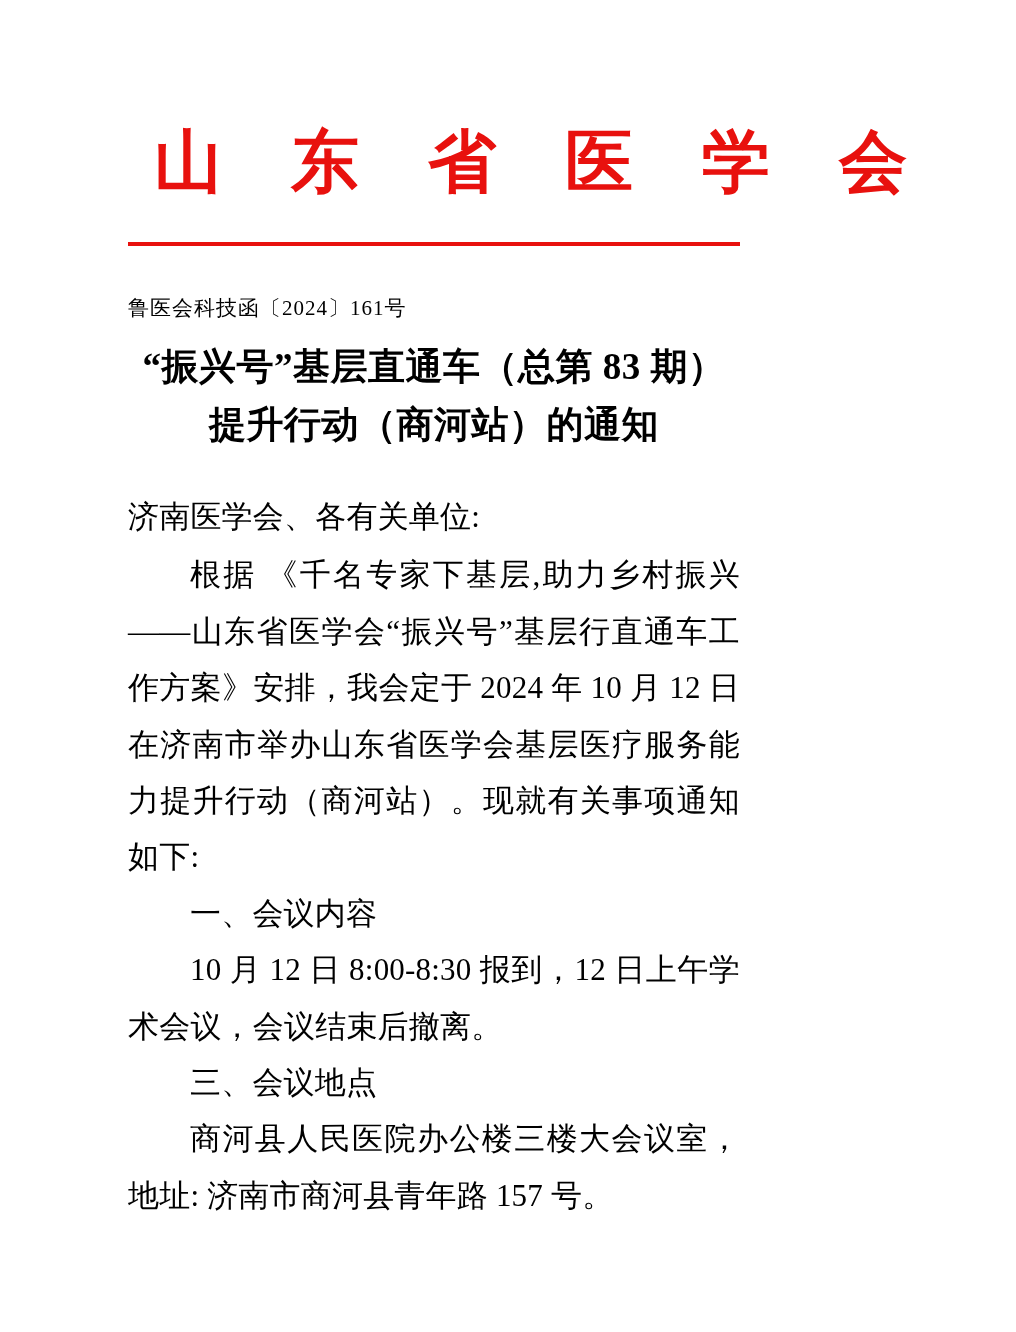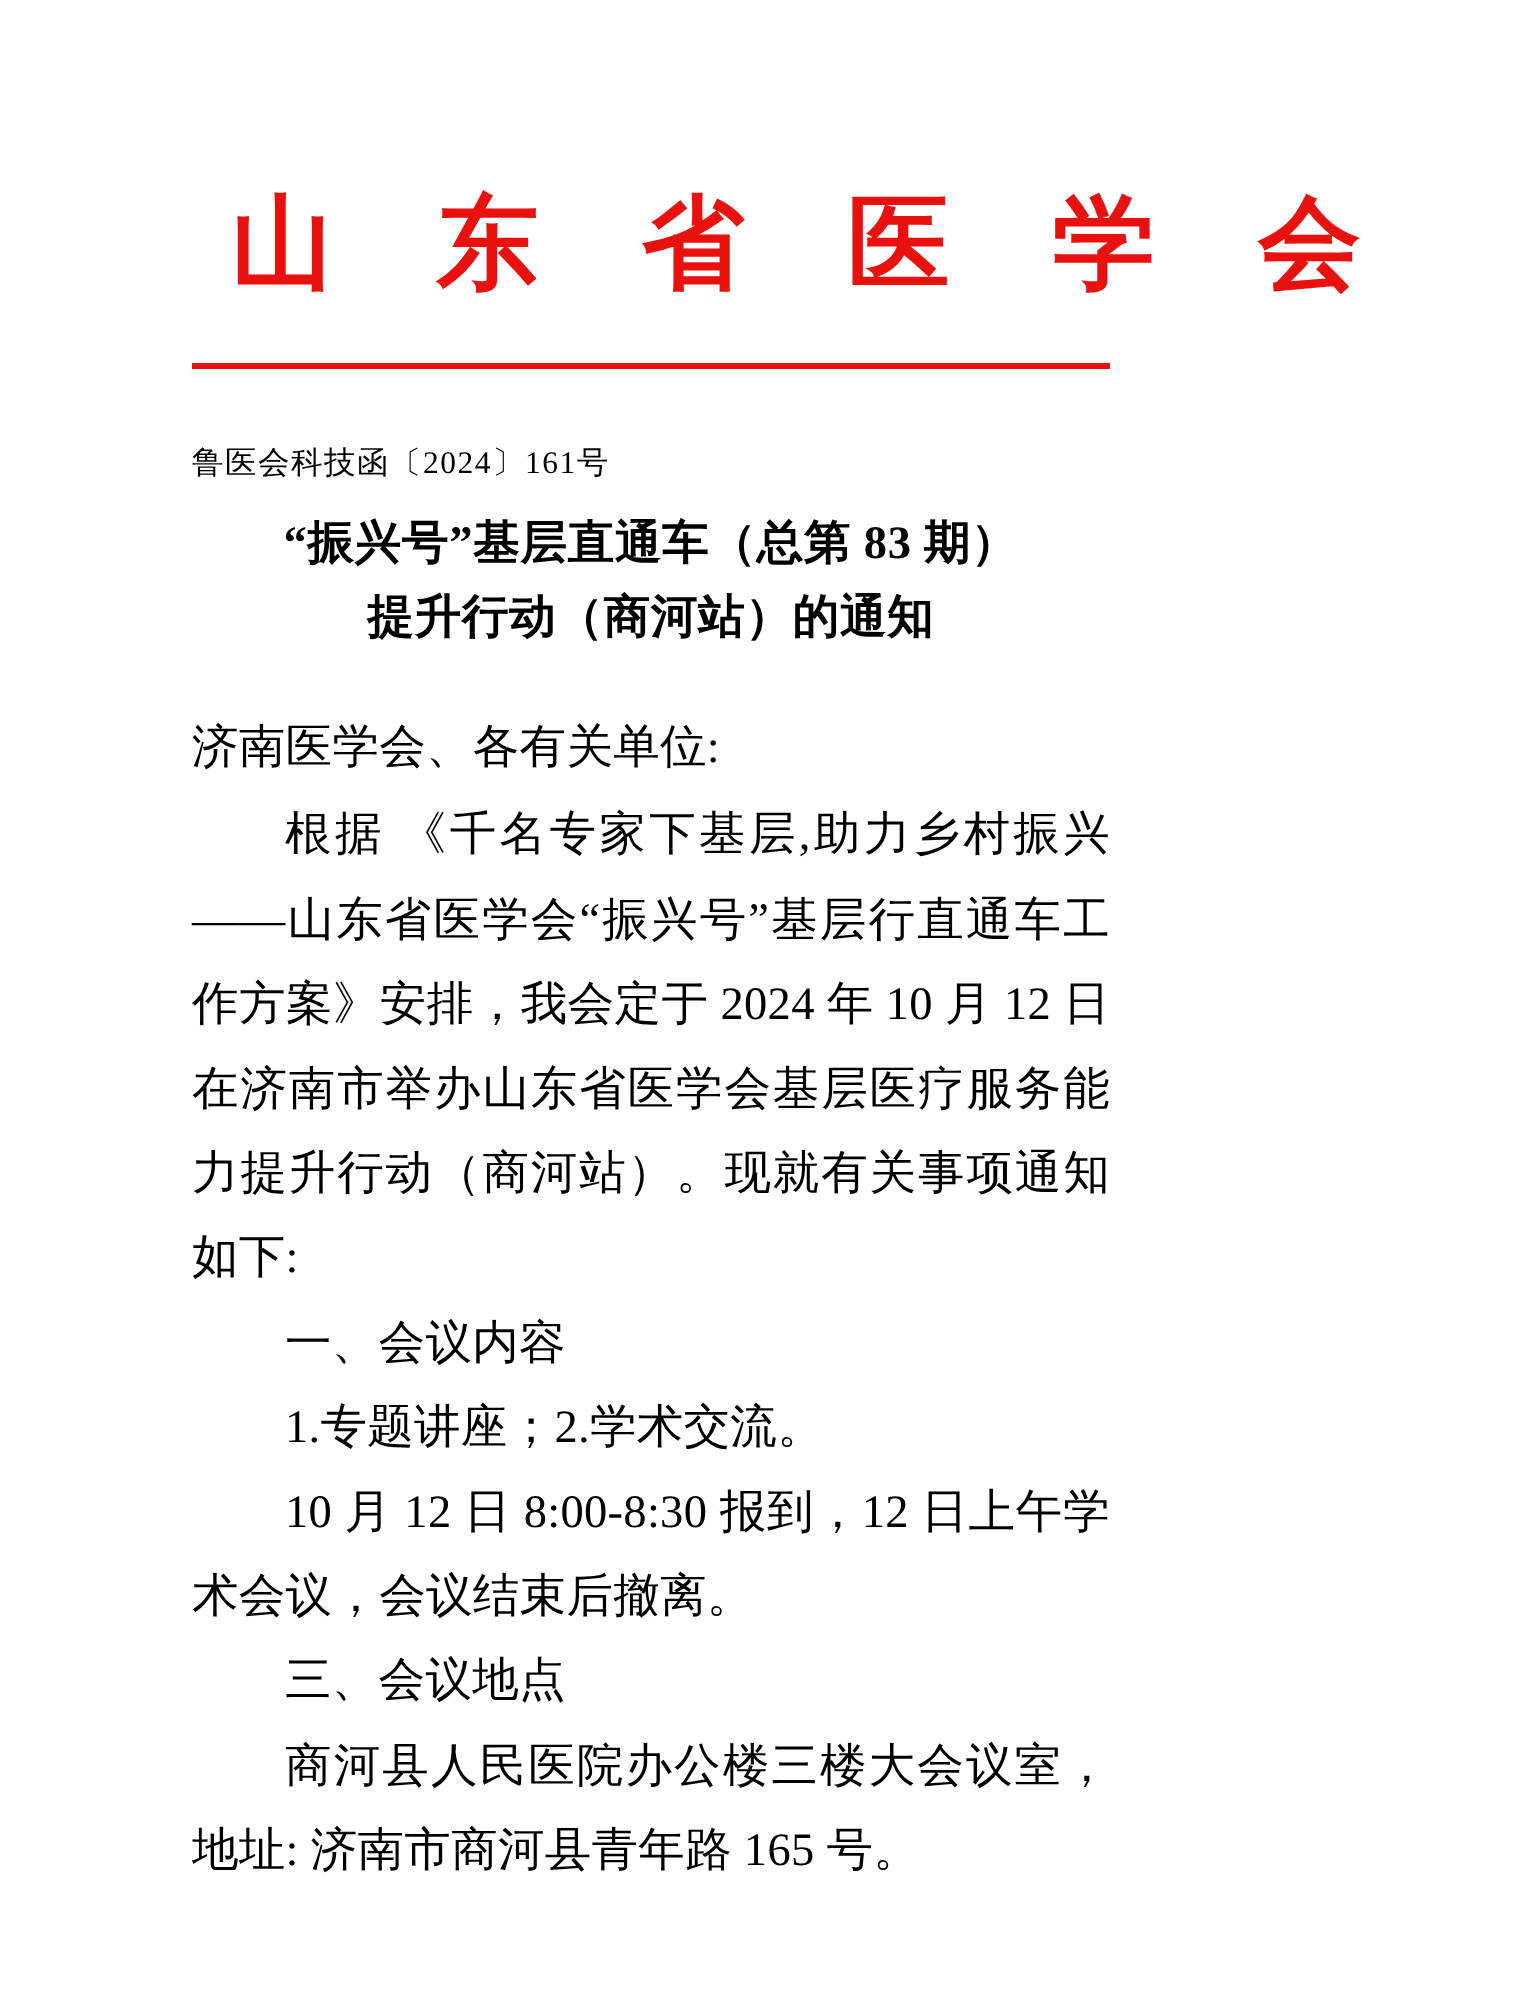--- a/index.html
+++ b/index.html
@@ -51,21 +51,21 @@
     text-align: left;
     font-size: 21px;
     letter-spacing: 1px;
     padding-right: 4px;
   }
 
   
   .doc-title {
     margin-top: 16px;
     text-align: center;
-    font-size: 31px;
+    font-size: 37px;
     font-weight: 700;
     line-height: 1.58;
     letter-spacing: 0.5px;
   }
   .doc-title div { white-space: nowrap; }
 
   
   .body-text {
     margin-top: 34px;
     font-size: 31px;
@@ -95,19 +95,18 @@
 
   <div class="doc-title">
     <div>“振兴号”基层直通车（总第 83 期）</div>
     <div>提升行动（商河站）的通知</div>
   </div>
 
   <div class="body-text">
     <p class="salutation">济南医学会、各有关单位:</p>
     <p class="para">根据 《千名专家下基层,助力乡村振兴——山东省医学会“振兴号”基层行直通车工作方案》安排，我会定于 2024 年 10 月 12 日在济南市举办山东省医学会基层医疗服务能力提升行动（商河站）。现就有关事项通知如下:</p>
     <p class="para">一、会议内容</p>
-    <p class="para">1.专题讲座；2.学术交流。</p>
     <p class="para">10 月 12 日 8:00-8:30 报到，12 日上午学术会议，会议结束后撤离。</p>
     <p class="para">三、会议地点</p>
-    <p class="para">商河县人民医院办公楼三楼大会议室，地址: 济南市商河县青年路 165 号。</p>
+    <p class="para">商河县人民医院办公楼三楼大会议室，地址: 济南市商河县青年路 157 号。</p>
   </div>
 
 </div>
 
 </body></html>

